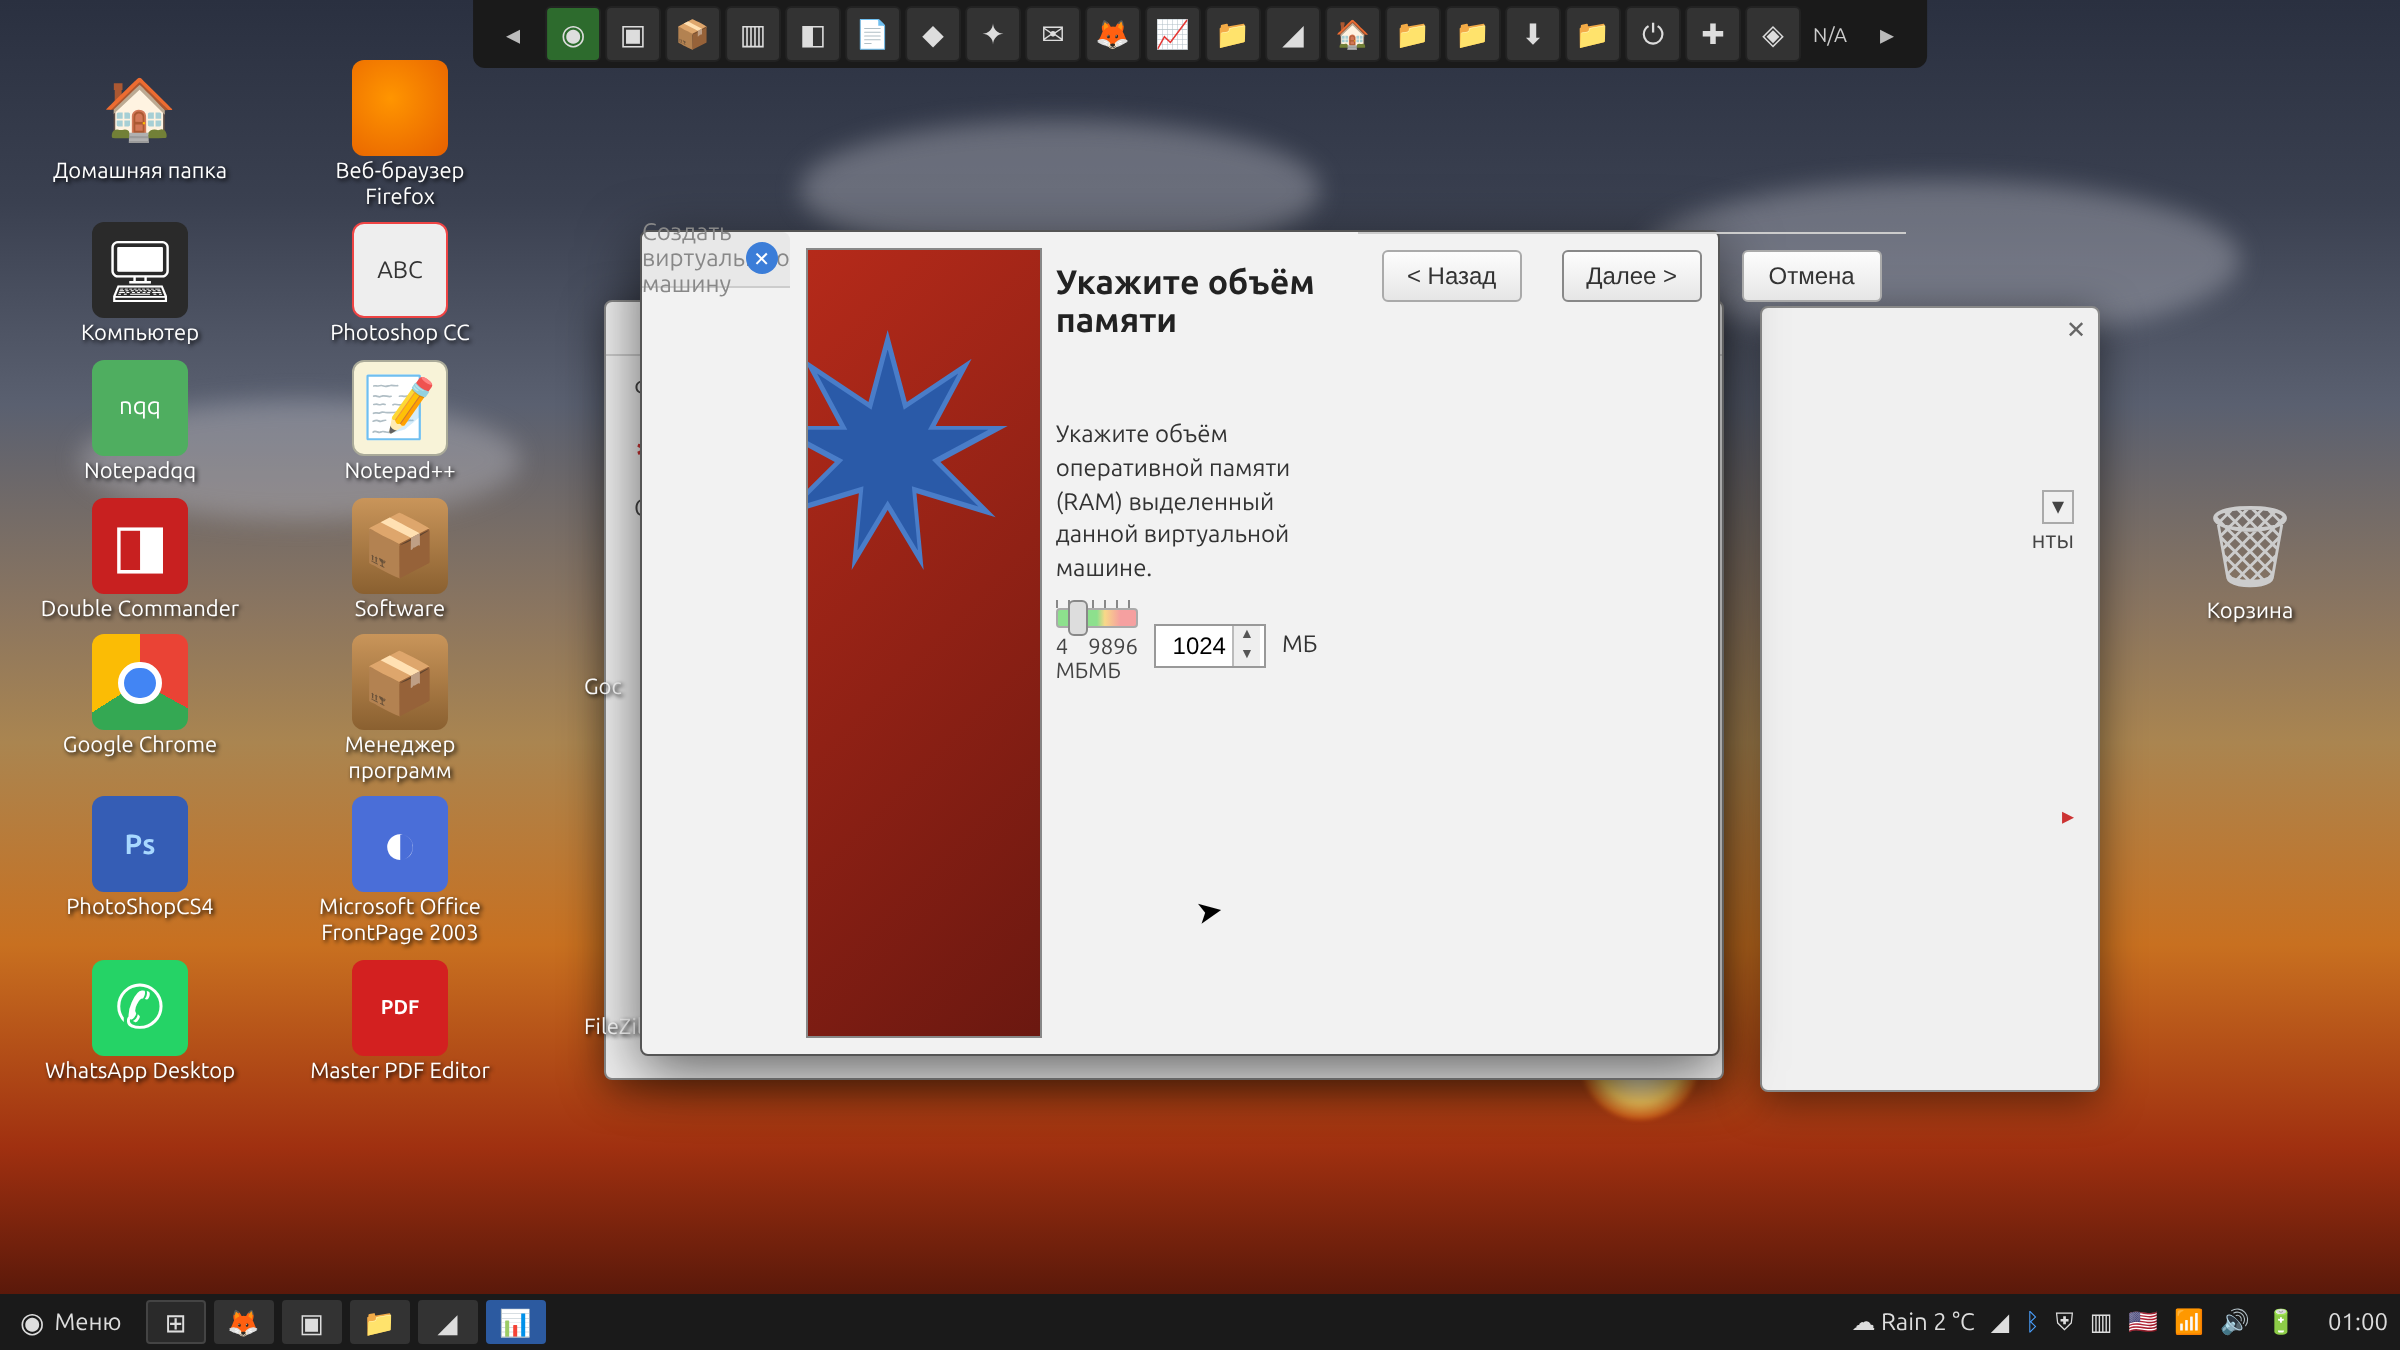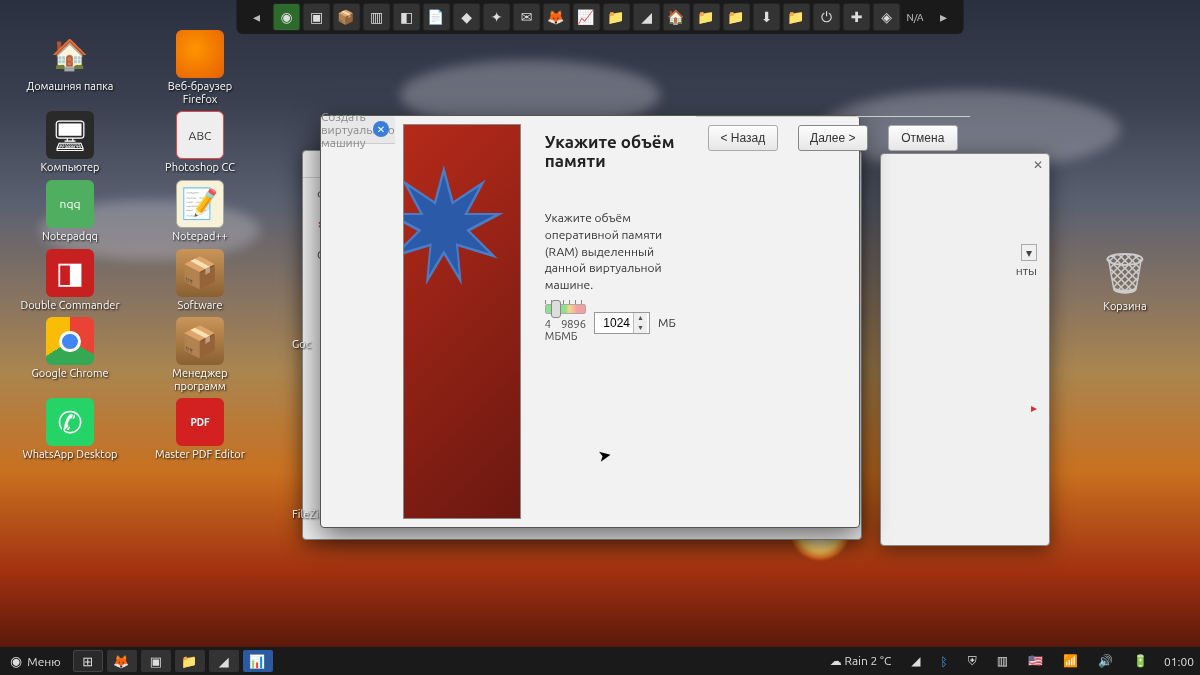--- a/index.html
+++ b/index.html
@@ -96,21 +96,21 @@
   display: flex; align-items: center; justify-content: center;
   position: relative; border-radius: 4px 4px 0 0;
 }
 .dialog-titlebar .title { font-size: 12px; color: #888; }
 .dialog-titlebar .close-btn {
   position: absolute; right: 6px; top: 5px;
   width: 16px; height: 16px; border-radius: 50%;
   background: #3b7dd8; display:flex; align-items:center; justify-content:center;
   color:#fff; font-size:10px; cursor:pointer;
 }
-.dialog-body { flex: 1; display: flex; padding: 8px; gap: 20px; }
+.dialog-body { flex: 1; display: flex; padding: 8px; gap: 3px; }
 .dialog-sidebar {
   width: 118px; height: 100%;
   background: linear-gradient(135deg, #b52a1a 0%, #6b1810 100%);
   border: 1px solid #888; position: relative; overflow: hidden;
 }
 .starburst {
   position: absolute; left: -20px; top: 40px;
   width: 120px; height: 120px;
   background: #4a7dc8;
   clip-path: polygon(50% 0%, 58% 30%, 85% 12%, 70% 40%, 100% 40%, 72% 55%, 95% 78%, 62% 68%, 65% 100%, 50% 75%, 35% 100%, 38% 68%, 5% 78%, 28% 55%, 0% 40%, 30% 40%, 15% 12%, 42% 30%);
@@ -179,21 +179,21 @@
   height: 100%; cursor: pointer;
 }
 .panel .menu-btn .logo { font-size: 14px; }
 .panel .task {
   width: 30px; height: 22px; margin: 0 2px; background: #333;
   display: flex; align-items:center; justify-content:center; border-radius:2px;
   font-size: 13px; cursor: pointer;
 }
 .panel .task.ws { background: #2a2a2a; border:1px solid #444; }
 .panel .spacer { flex: 1; }
-.panel .tray { display: flex; align-items: center; gap: 20px; padding: 0 10px; }
+.panel .tray { display: flex; align-items: center; gap: 8px; padding: 0 10px; }
 .panel .tray span { font-size: 12px; cursor: pointer; }
 .panel .clock { font-size: 12px; padding: 0 6px; }
 
 .cursor {
   position: absolute; left: 598px; top: 446px;
   font-size: 16px; color: #000; pointer-events: none;
   transform: rotate(-10deg);
 }
 
 
@@ -292,20 +292,30 @@
       <div class="glyph g-chrome"></div>
       <div class="label">Google Chrome</div>
     </div>
     <div class="desktop-icon">
       <div class="glyph g-box">📦</div>
       <div class="label">Менеджер программ</div>
     </div>
   </div>
   <div class="icon-col">
     <div class="desktop-icon">
+      <div class="glyph g-blue" style="font-size:14px;color:#a8d8ff;font-weight:bold;">Ps</div>
+      <div class="label">PhotoShopCS4</div>
+    </div>
+    <div class="desktop-icon">
+      <div class="glyph g-blue" style="background:#4a6ed8;">◐</div>
+      <div class="label">Microsoft Office FrontPage 2003</div>
+    </div>
+  </div>
+  <div class="icon-col">
+    <div class="desktop-icon">
       <div class="glyph g-wa" style="color:#fff;">✆</div>
       <div class="label">WhatsApp Desktop</div>
     </div>
     <div class="desktop-icon">
       <div class="glyph g-pdf" style="font-size:10px;color:#fff;font-weight:bold;">PDF</div>
       <div class="label">Master PDF Editor</div>
     </div>
   </div>
 </div>
 

